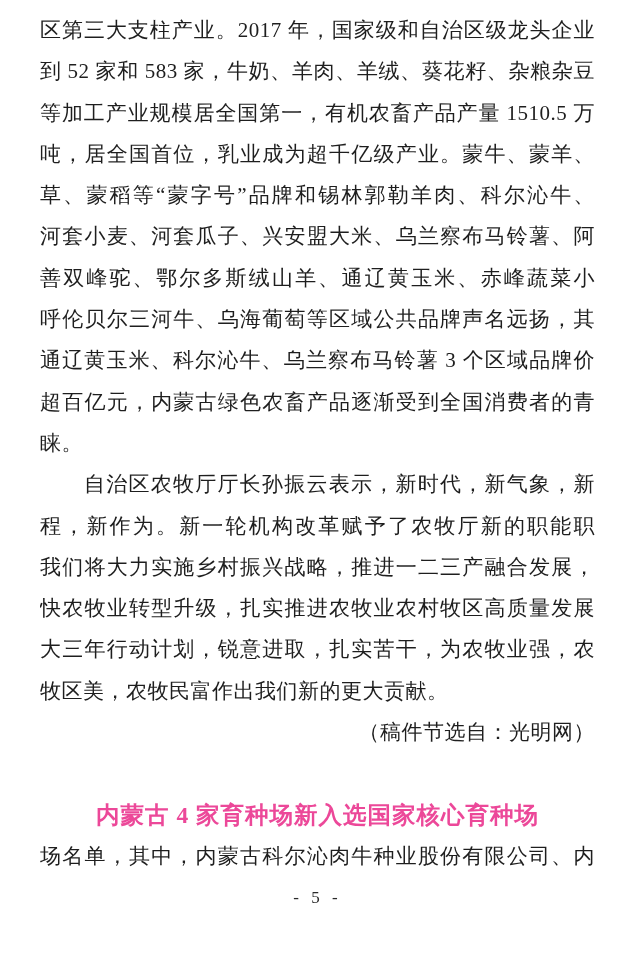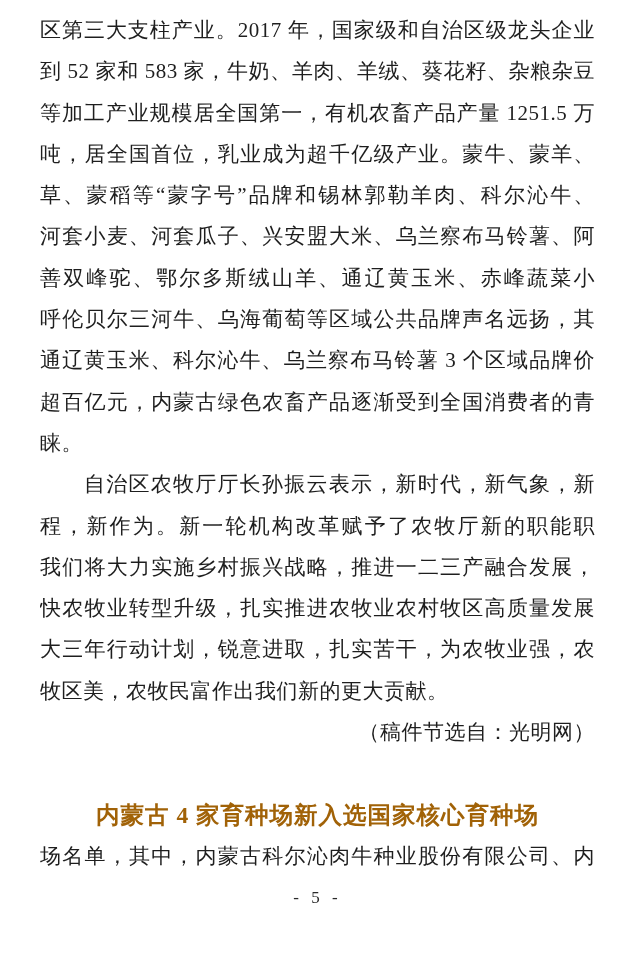--- a/index.html
+++ b/index.html
@@ -39,39 +39,39 @@
     text-align-last: right;
   }
   .line.align-center {
     text-align: center;
     text-align-last: center;
   }
   .line.title {
     font-weight: bold;
     font-size: 23.5px;
     letter-spacing: 1px;
-    color: #a16207;
+    color: #ec4899;
   }
   .page-number {
     height: 41.3px;
     line-height: 41.3px;
     text-align: center;
     font-size: 17px;
     letter-spacing: 4px;
     color: #2a2a2a;
   }
 </style>
 </head>
 <body>
 
 <div class="page">
   <div>
       <div class="line fill">区第三大支柱产业。2017 年，国家级和自治区级龙头企业达</div>
       <div class="line fill">到 52 家和 583 家，牛奶、羊肉、羊绒、葵花籽、杂粮杂豆</div>
-      <div class="line fill">等加工产业规模居全国第一，有机农畜产品产量 1251.5 万</div>
+      <div class="line fill">等加工产业规模居全国第一，有机农畜产品产量 1510.5 万</div>
       <div class="line fill">吨，居全国首位，乳业成为超千亿级产业。蒙牛、蒙羊、蒙</div>
       <div class="line fill">草、蒙稻等“蒙字号”品牌和锡林郭勒羊肉、科尔沁牛、</div>
       <div class="line fill">河套小麦、河套瓜子、兴安盟大米、乌兰察布马铃薯、阿拉</div>
       <div class="line fill">善双峰驼、鄂尔多斯绒山羊、通辽黄玉米、赤峰蔬菜小米、</div>
       <div class="line fill">呼伦贝尔三河牛、乌海葡萄等区域公共品牌声名远扬，其中</div>
       <div class="line fill">通辽黄玉米、科尔沁牛、乌兰察布马铃薯 3 个区域品牌价值</div>
       <div class="line fill">超百亿元，内蒙古绿色农畜产品逐渐受到全国消费者的青</div>
       <div class="line">睐。</div>
       <div class="line fill indent">自治区农牧厅厅长孙振云表示，新时代，新气象，新征</div>
       <div class="line fill">程，新作为。新一轮机构改革赋予了农牧厅新的职能职责，</div>

